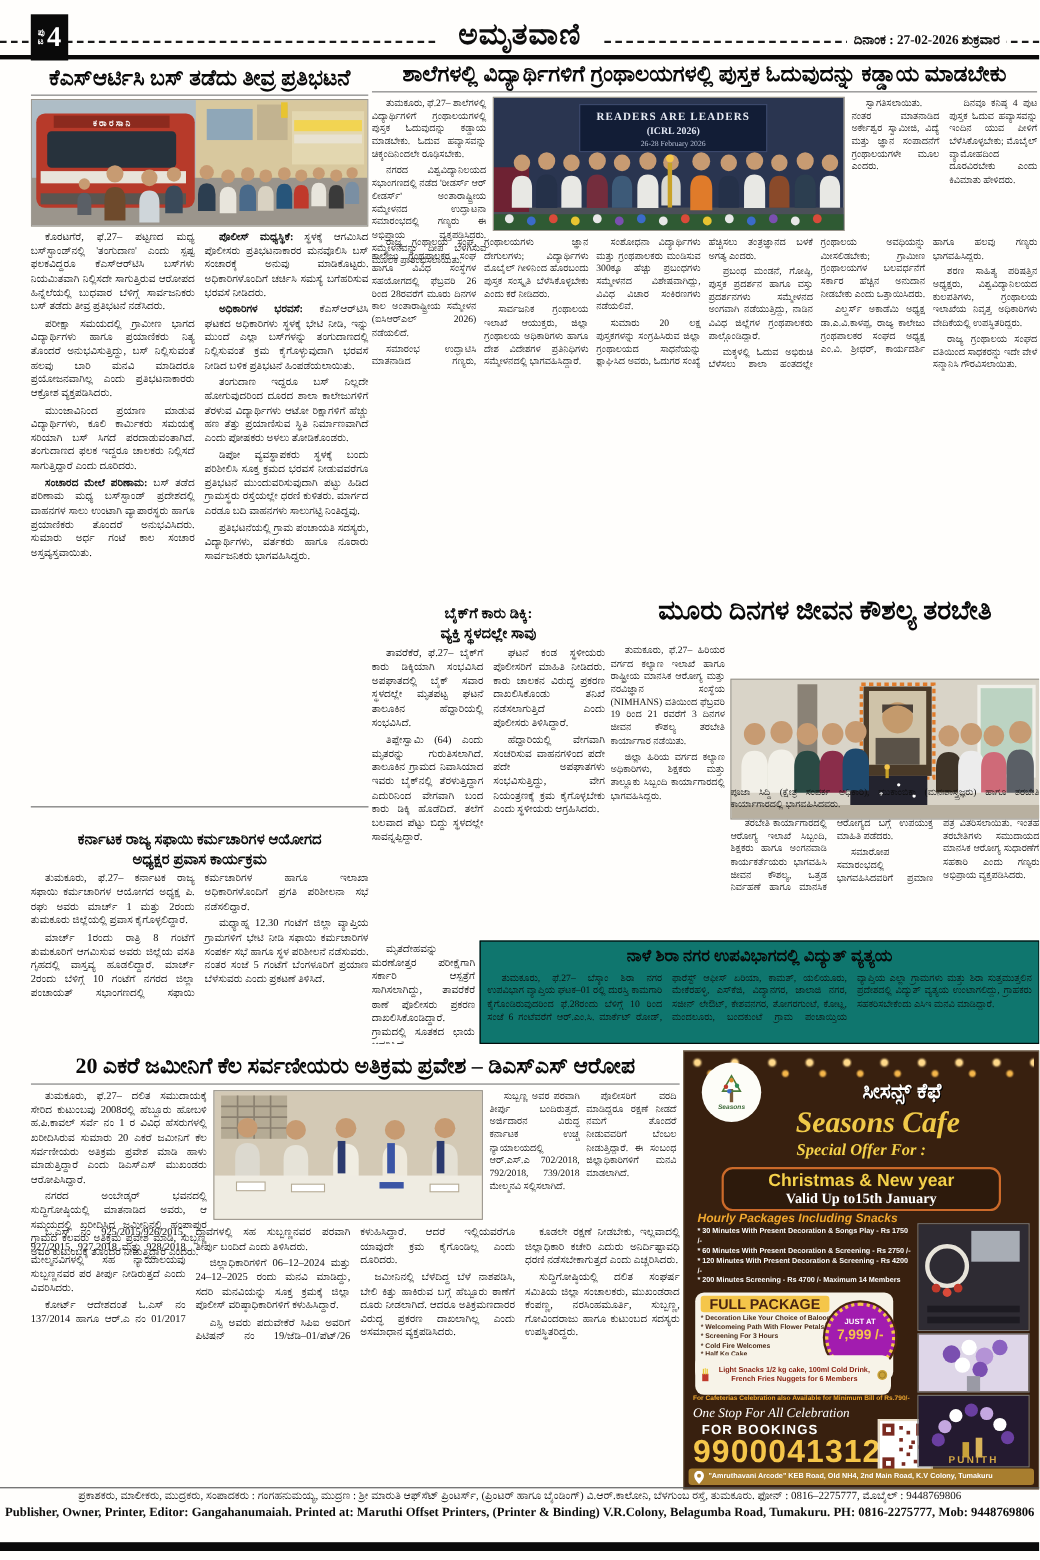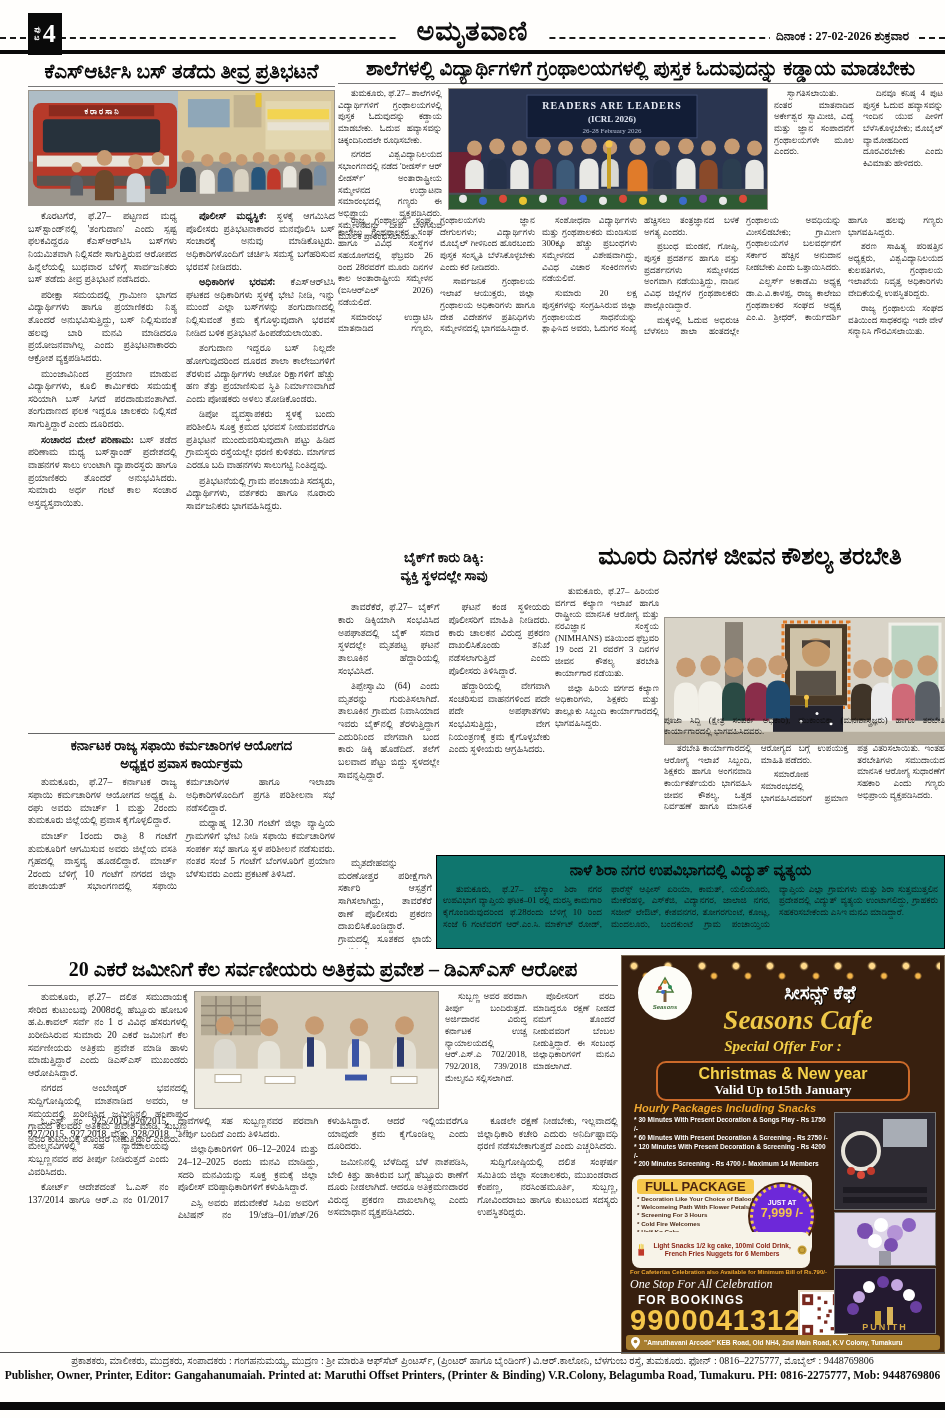--- a/index.html
+++ b/index.html
@@ -25,21 +25,21 @@
   .hl-sm{font-size:13.5px;text-align:center;line-height:1.35;}
   .hl-box{font-size:15px;text-align:center;line-height:1.3;margin:2px 0 3px;}
   
   .bt p{margin:0 0 3px;font-size:9.5px;line-height:1.33;text-align:justify;text-indent:13px;}
   .bt p b{font-weight:bold;}
   .bt.small p{font-size:8.8px;}
   .cols2{column-count:2;column-gap:9px;}
   .cols3{column-count:3;column-gap:9px;}
   .cols4{column-count:4;column-gap:9px;}
   .cols6{column-count:6;column-gap:7px;}
-  .toprule{border-top:1px solid #666;padding-top:3px;}
+  .toprule{border-top:1px solid #666;padding-top:20px;}
   
   .ph{position:relative;background:#d8d4cc;border:1px solid #9a958c;}
   .ph svg{display:block;width:100%;height:100%;}
   .cap{font-size:8.6px;line-height:1.3;text-align:justify;}
   .flexrow{display:flex;gap:6px;}
   
   .boxart{border:1.5px solid #000;padding:3px 6px;background:#0f766e;}
   
   .ad{background:#38200f;border:1px solid #7a6a55;color:#fff;font-family:"Liberation Sans","DejaVu Sans",sans-serif;}
   .ad .lights{position:absolute;top:2px;left:4px;right:4px;height:26px;
@@ -59,21 +59,21 @@
       text-align:center;background:rgba(0,0,0,.18);}
   .ad .offer-box .l1{font-size:16px;font-weight:bold;color:#f5d14a;line-height:1.15;margin-top:2px;}
   .ad .offer-box .l2{font-size:13px;font-weight:bold;color:#fff;font-family:"Liberation Serif",serif;line-height:1.1;}
   .ad .hourly-t{position:absolute;top:146px;left:12px;font-size:11px;font-weight:bold;font-style:italic;color:#f0a830;}
   .ad .hourly{position:absolute;top:160px;left:12px;width:196px;}
   .ad .hourly div{font-size:6.6px;font-weight:bold;color:#fff;line-height:1.35;}
   .ad .ph-a{position:absolute;top:156px;right:8px;width:100px;height:96px;border:1px solid #777;}
   .ad .fullpkg{position:absolute;top:196px;left:10px;width:170px;height:76px;background:#f7f3e8;border-radius:8px;padding:2px 5px;margin-top:23px;}
   .ad .fullpkg .fp-t{display:inline-block;background:#f5c64a;color:#4a2410;font-weight:bold;font-size:13px;padding:0 8px;border-radius:3px;}
   .ad .fullpkg div.it{font-size:6.2px;font-weight:bold;color:#4a2a18;line-height:1.32;}
-  .ad .burst{position:absolute;top:228px;left:128px;width:58px;height:58px;background:#6d28d9;border-radius:50%;
+  .ad .burst{position:absolute;top:228px;left:128px;width:58px;height:58px;background:#a21caf;border-radius:50%;
       border:3px dotted #f5c64a;text-align:center;box-shadow:0 0 0 2px #4a2410;}
   .ad .burst .b1{font-size:7px;color:#fff;font-weight:bold;margin-top:12px;}
   .ad .burst .b2{font-size:12.5px;color:#f5c64a;font-weight:bold;}
   .ad .ph-b{position:absolute;top:256px;right:8px;width:100px;height:52px;border:1px solid #777;}
   .ad .snacks{position:absolute;top:276px;left:10px;width:172px;height:34px;background:#f7f3e8;border-radius:8px;
       display:flex;align-items:center;gap:3px;padding:1px 3px;}
   .ad .snacks .tx{font-size:6.6px;font-weight:bold;color:#8a2415;line-height:1.25;text-align:center;}
   .ad .cafnote{position:absolute;top:313px;left:8px;width:230px;font-size:6px;font-weight:bold;color:#f0a830;}
   .ad .onestop{position:absolute;top:321px;left:8px;width:230px;font-size:12px;font-weight:normal;font-style:italic;
       color:#fff;font-family:"Liberation Serif",serif;}
@@ -245,21 +245,21 @@
       <p>ಶರಣ ಸಾಹಿತ್ಯ ಪರಿಷತ್ತಿನ ಅಧ್ಯಕ್ಷರು, ವಿಶ್ವವಿದ್ಯಾನಿಲಯದ ಕುಲಪತಿಗಳು, ಗ್ರಂಥಾಲಯ ಇಲಾಖೆಯ ನಿವೃತ್ತ ಅಧಿಕಾರಿಗಳು ವೇದಿಕೆಯಲ್ಲಿ ಉಪಸ್ಥಿತರಿದ್ದರು.</p>
       <p>ರಾಜ್ಯ ಗ್ರಂಥಾಲಯ ಸಂಘದ ವತಿಯಿಂದ ಸಾಧಕರನ್ನು ಇದೇ ವೇಳೆ ಸನ್ಮಾನಿಸಿ ಗೌರವಿಸಲಾಯಿತು.</p>
     </div>
   </section>
 
   <section class="abs" style="left:338px;top:549px;width:212px;height:304px">
     <h3 class="hl hl-sm">
       <span>ಬೈಕ್‌ಗೆ ಕಾರು ಡಿಕ್ಕಿ:</span><br>
       <span>ವ್ಯಕ್ತಿ ಸ್ಥಳದಲ್ಲೇ ಸಾವು</span>
     </h3>
-    <div class="bt cols2" style="height:262px;margin-top:16px">
+    <div class="bt cols2" style="height:262px;margin-top:3px">
       <p>ತಾವರೆಕೆರೆ, ಫೆ.27– ಬೈಕ್‌ಗೆ ಕಾರು ಡಿಕ್ಕಿಯಾಗಿ ಸಂಭವಿಸಿದ ಅಪಘಾತದಲ್ಲಿ ಬೈಕ್ ಸವಾರ ಸ್ಥಳದಲ್ಲೇ ಮೃತಪಟ್ಟ ಘಟನೆ ತಾಲೂಕಿನ ಹೆದ್ದಾರಿಯಲ್ಲಿ ಸಂಭವಿಸಿದೆ.</p>
       <p>ತಿಪ್ಪೇಸ್ವಾಮಿ (64) ಎಂದು ಮೃತರನ್ನು ಗುರುತಿಸಲಾಗಿದೆ. ತಾಲೂಕಿನ ಗ್ರಾಮದ ನಿವಾಸಿಯಾದ ಇವರು ಬೈಕ್‌ನಲ್ಲಿ ತೆರಳುತ್ತಿದ್ದಾಗ ಎದುರಿನಿಂದ ವೇಗವಾಗಿ ಬಂದ ಕಾರು ಡಿಕ್ಕಿ ಹೊಡೆದಿದೆ. ತಲೆಗೆ ಬಲವಾದ ಪೆಟ್ಟು ಬಿದ್ದು ಸ್ಥಳದಲ್ಲೇ ಸಾವನ್ನಪ್ಪಿದ್ದಾರೆ.</p>
       <p>ಘಟನೆ ಕಂಡ ಸ್ಥಳೀಯರು ಪೊಲೀಸರಿಗೆ ಮಾಹಿತಿ ನೀಡಿದರು. ಕಾರು ಚಾಲಕನ ವಿರುದ್ಧ ಪ್ರಕರಣ ದಾಖಲಿಸಿಕೊಂಡು ತನಿಖೆ ನಡೆಸಲಾಗುತ್ತಿದೆ ಎಂದು ಪೊಲೀಸರು ತಿಳಿಸಿದ್ದಾರೆ.</p>
       <p>ಹೆದ್ದಾರಿಯಲ್ಲಿ ವೇಗವಾಗಿ ಸಂಚರಿಸುವ ವಾಹನಗಳಿಂದ ಪದೇ ಪದೇ ಅಪಘಾತಗಳು ಸಂಭವಿಸುತ್ತಿದ್ದು, ವೇಗ ನಿಯಂತ್ರಣಕ್ಕೆ ಕ್ರಮ ಕೈಗೊಳ್ಳಬೇಕು ಎಂದು ಸ್ಥಳೀಯರು ಆಗ್ರಹಿಸಿದರು.</p>
     </div>
   </section>
   <div class="abs bt" style="left:338px;top:857px;width:94px;height:92px">
     <p>ಮೃತದೇಹವನ್ನು ಮರಣೋತ್ತರ ಪರೀಕ್ಷೆಗಾಗಿ ಸರ್ಕಾರಿ ಆಸ್ಪತ್ರೆಗೆ ಸಾಗಿಸಲಾಗಿದ್ದು, ತಾವರೆಕೆರೆ ಠಾಣೆ ಪೊಲೀಸರು ಪ್ರಕರಣ ದಾಖಲಿಸಿಕೊಂಡಿದ್ದಾರೆ. ಗ್ರಾಮದಲ್ಲಿ ಸೂತಕದ ಛಾಯೆ ಆವರಿಸಿದೆ.</p>
   </div>
 

